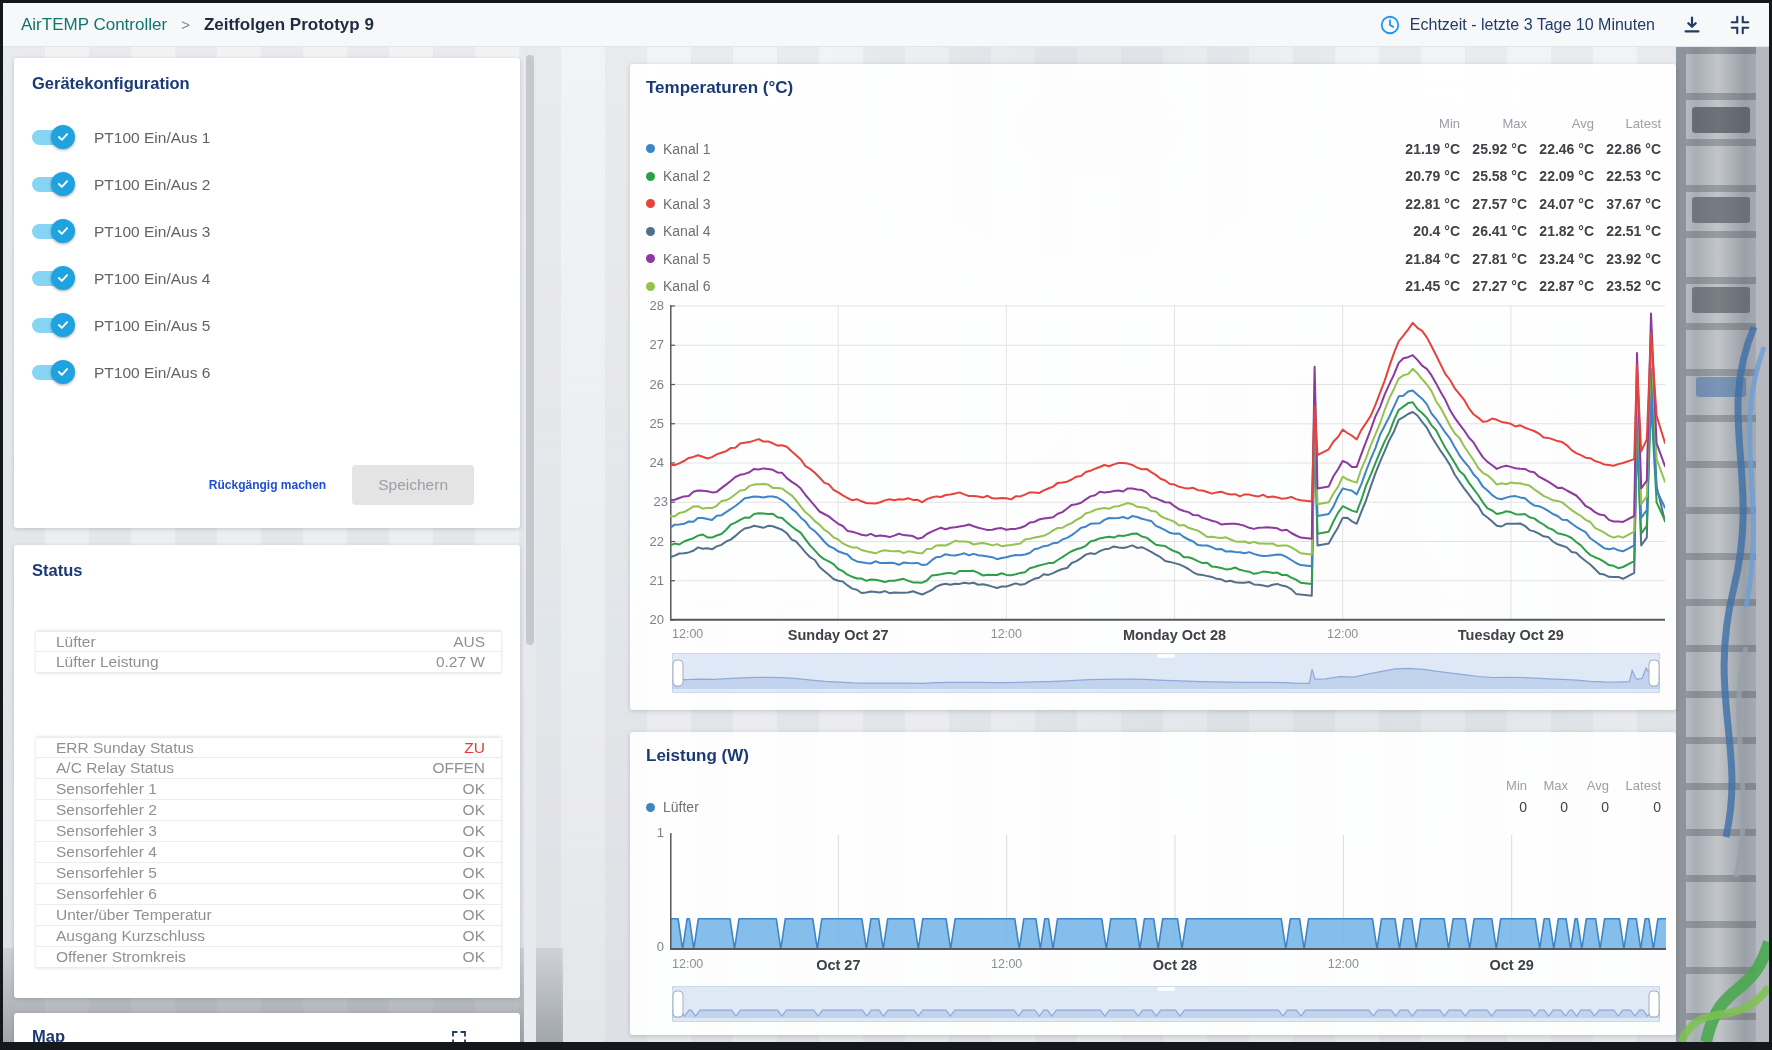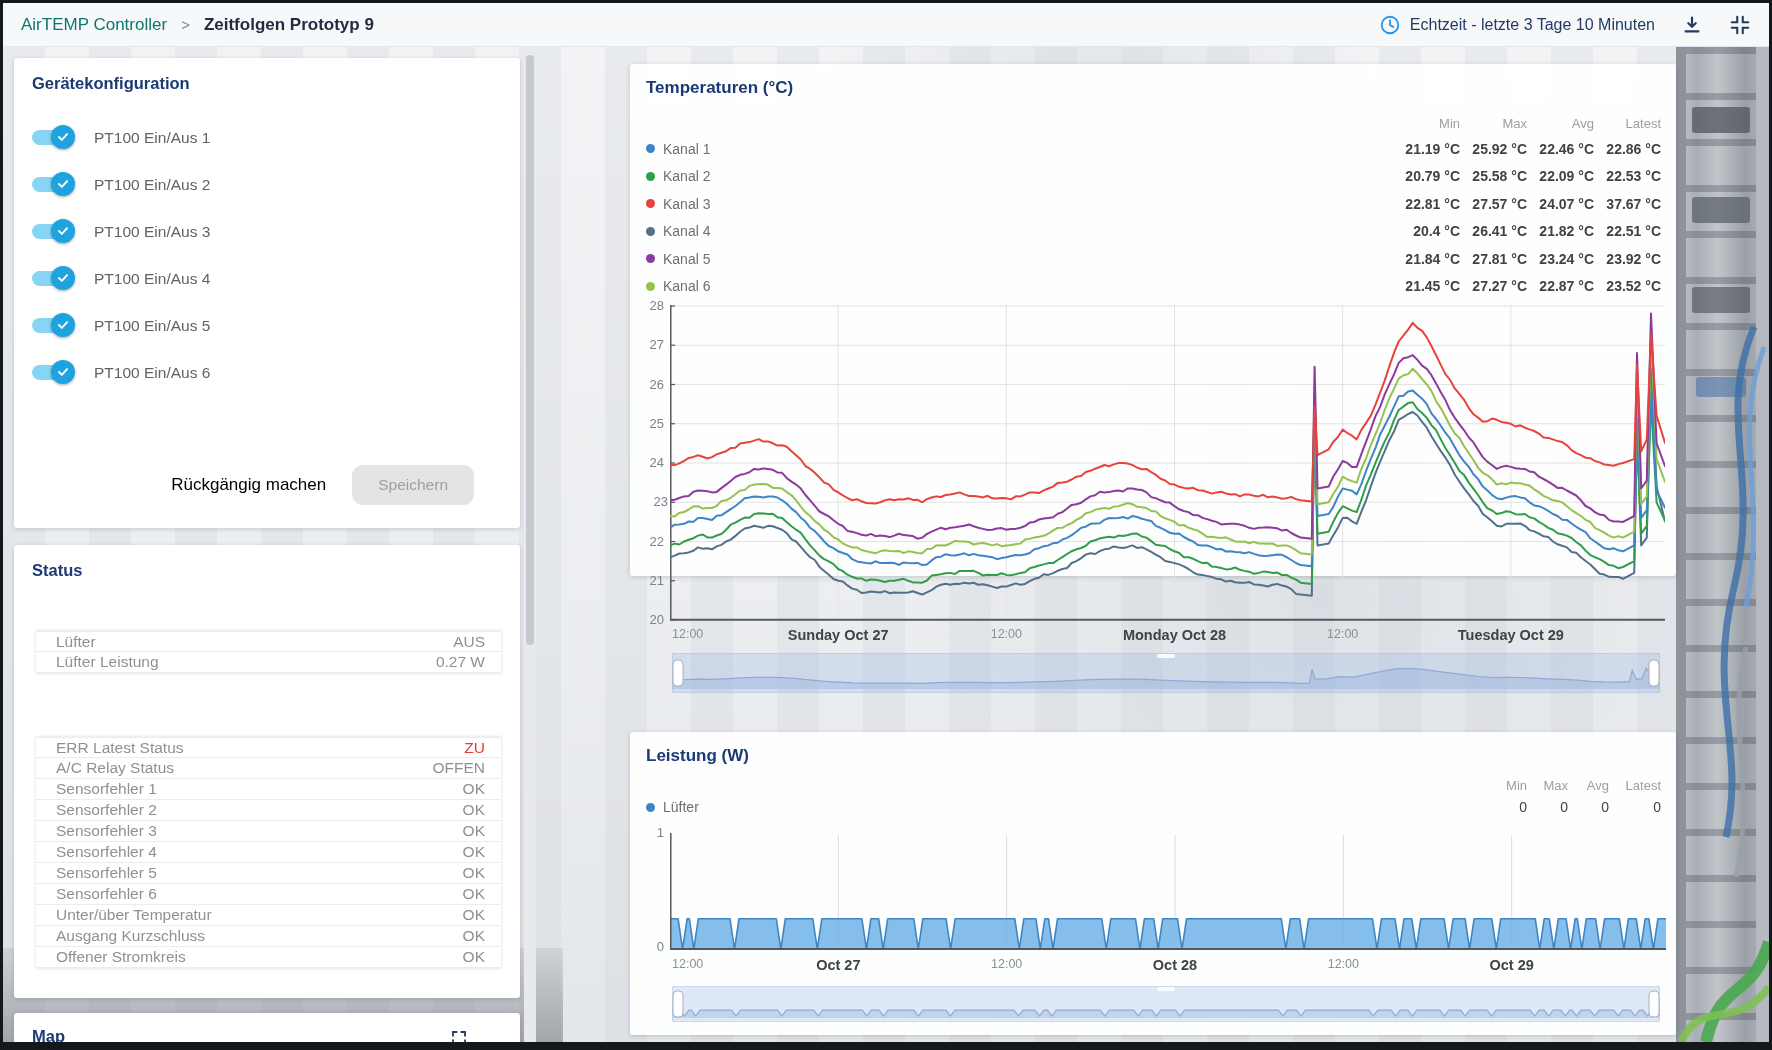--- a/index.html
+++ b/index.html
@@ -45,23 +45,23 @@
   #toggle-list { position:absolute; left:18px; top:56px; right:10px; }
   .toggle-row { height:47px; display:flex; align-items:center; cursor:pointer; }
   .tgl { position:relative; width:40px; height:17px; margin-right:22px; flex:0 0 auto; }
   .tgl-track { position:absolute; left:0; top:1px; width:40px; height:15px; border-radius:8px; background:#5ec7f0; opacity:.75; }
   .tgl-thumb { position:absolute; right:-3px; top:-4px; width:24px; height:24px; border-radius:50%;
                background:#1fa3e0; box-shadow:0 1px 3px rgba(0,0,0,.35);
                display:flex; align-items:center; justify-content:center; }
   .tgl-thumb svg { width:14px; height:14px; }
   .toggle-label { color:#5f6368; font-size:15.5px; }
   #config-actions { position:absolute; right:46px; bottom:23px; display:flex; align-items:center; gap:26px; }
-  .btn-text { color:#000000; font-size:17px; background:none; border:none; cursor:pointer;
-              font-family:"Liberation Sans", sans-serif; }
-  .btn-filled { color:#9aa0a6; font-size:15.5px; background:#e4e4e4; border:none; border-radius:11px;
+  .btn-text { color:#1d4ed8; font-size:12px; background:none; border:none; cursor:pointer;
+              font-family:"Liberation Sans", sans-serif;font-weight:bold; }
+  .btn-filled { color:#9aa0a6; font-size:15.5px; background:#e4e4e4; border:none; border-radius:4px;
                 padding:11px 26px; cursor:pointer; font-family:"Liberation Sans", sans-serif; }
 
   
   #card-status { left:11px; top:542px; width:506px; height:453px; }
   #card-status .card-title { position:absolute; left:18px; top:16px; }
   .status-table { position:absolute; left:22px; width:465px; background:#fff;
                   box-shadow:0 0 3px rgba(0,0,0,.16); }
   #status-table-1 { top:86px; }
   #status-table-2 { top:192px; }
   .st-row { display:flex; justify-content:space-between; align-items:center;
@@ -75,21 +75,21 @@
   #card-map .card-title { position:absolute; left:18px; top:14px; }
   #map-expand { position:absolute; right:52px; top:16px; width:18px; height:18px; cursor:pointer; }
 
   
   #scrollbar { position:absolute; left:521px; top:46px; width:12px; height:993px;
                background:#e7e9ec; z-index:20; }
   #scroll-thumb { position:absolute; left:2px; top:6px; width:8px; height:590px;
                   background:#c5c8cc; border-radius:4px; cursor:pointer; }
 
   
-  #card-temp  { left:627px; top:61px;  width:1046px; height:512px; }
+  #card-temp  { left:627px; top:61px;  width:1046px; height:646px; }
   #card-power { left:627px; top:729px; width:1046px; height:303px; }
   #card-temp .card-title, #card-power .card-title { position:absolute; left:16px; top:14px; font-size:17px; }
 
   .stats-head { position:absolute; right:15px; display:flex; }
   .stats-head span { color:#9aa0a6; font-size:13px; text-align:right; }
   #temp-stats-head { top:52px; }
   #temp-stats-head span { width:67px; }
   #temp-stats-head span:first-child { width:80px; }
   #power-stats-head { top:46px; }
   #power-stats-head span { width:41px; }
@@ -243,21 +243,21 @@
           <div class="st-label">Lüfter</div>
           <div class="st-value">AUS</div>
         </div>
         <div class="st-row">
           <div class="st-label">Lüfter Leistung</div>
           <div class="st-value">0.27 W</div>
         </div>
       </div>
     <div id="status-table-2" class="status-table">
         <div class="st-row">
-          <div class="st-label">ERR Latest Status</div>
+          <div class="st-label">ERR Sunday Status</div>
           <div class="st-value" style="color: rgb(229, 57, 53);">ZU</div>
         </div>
         <div class="st-row">
           <div class="st-label">A/C Relay Status</div>
           <div class="st-value">OFFEN</div>
         </div>
         <div class="st-row">
           <div class="st-label">Sensorfehler 1</div>
           <div class="st-value">OK</div>
         </div>

